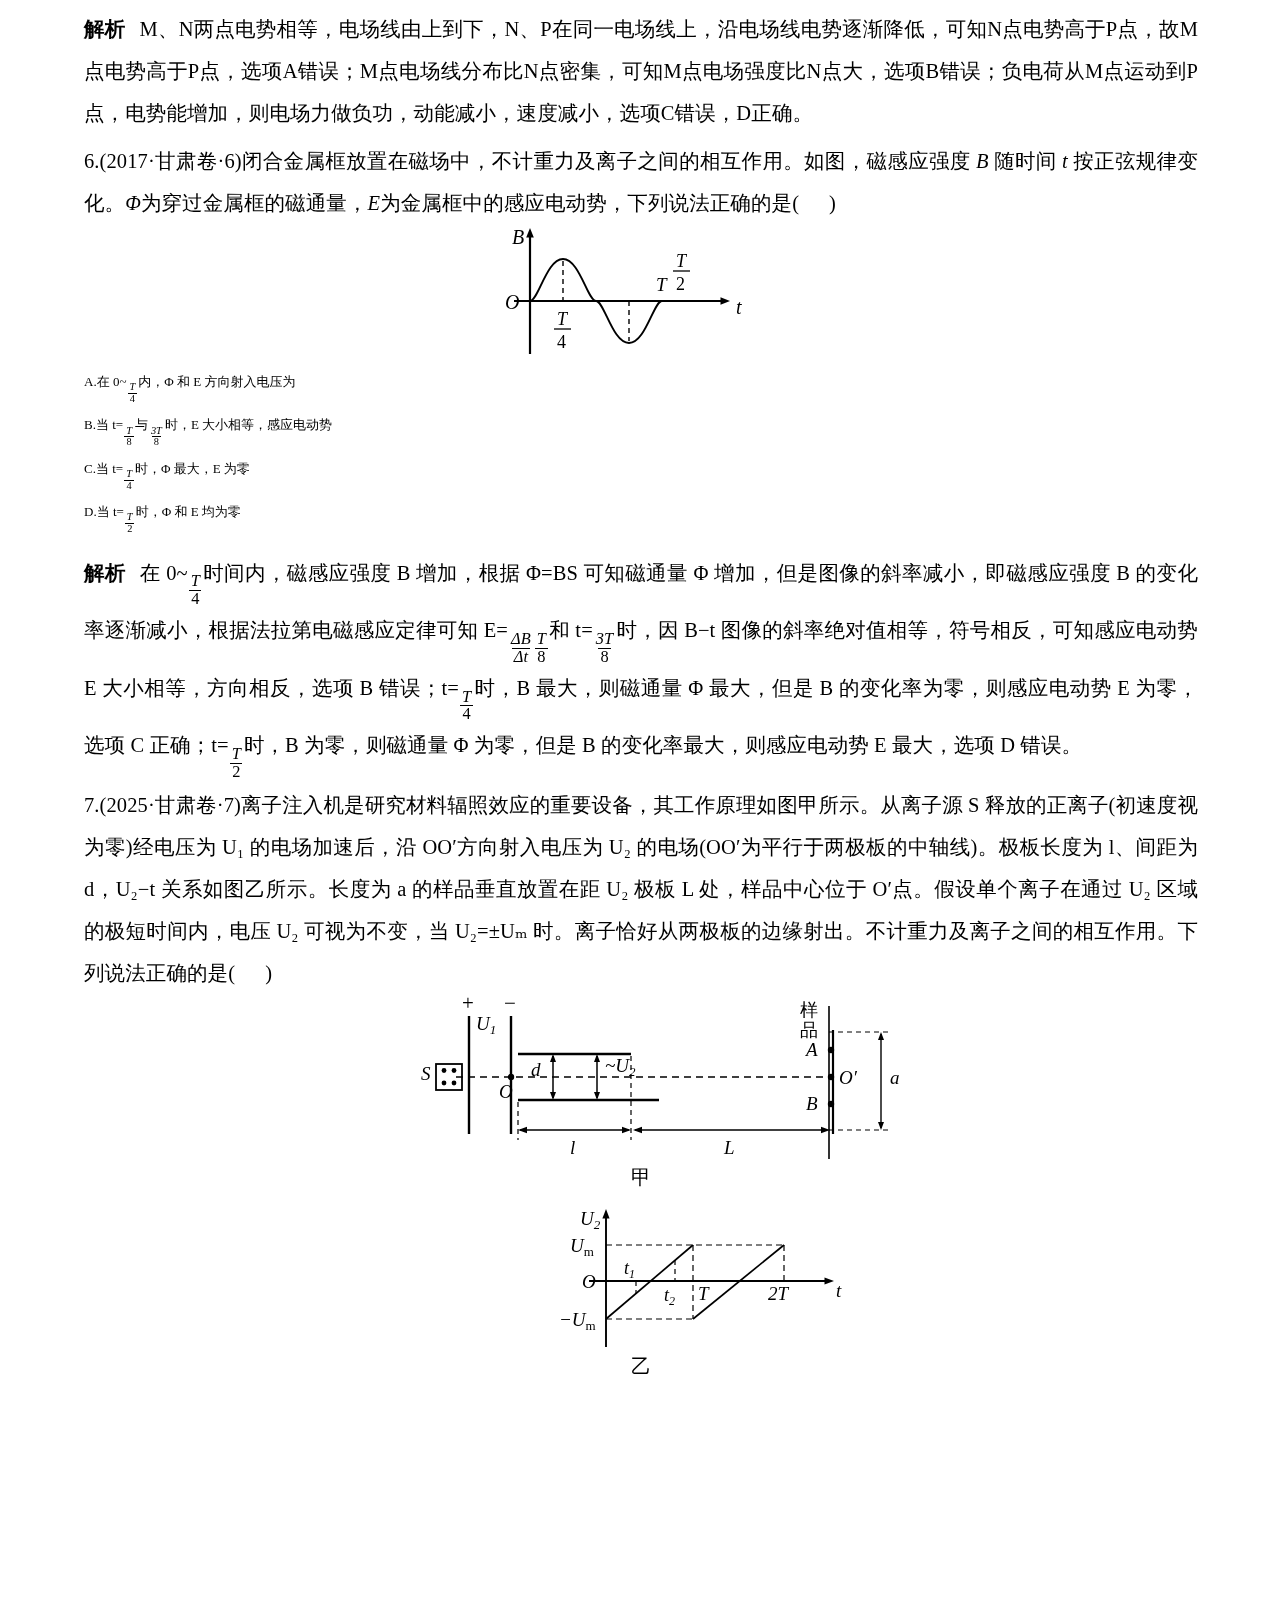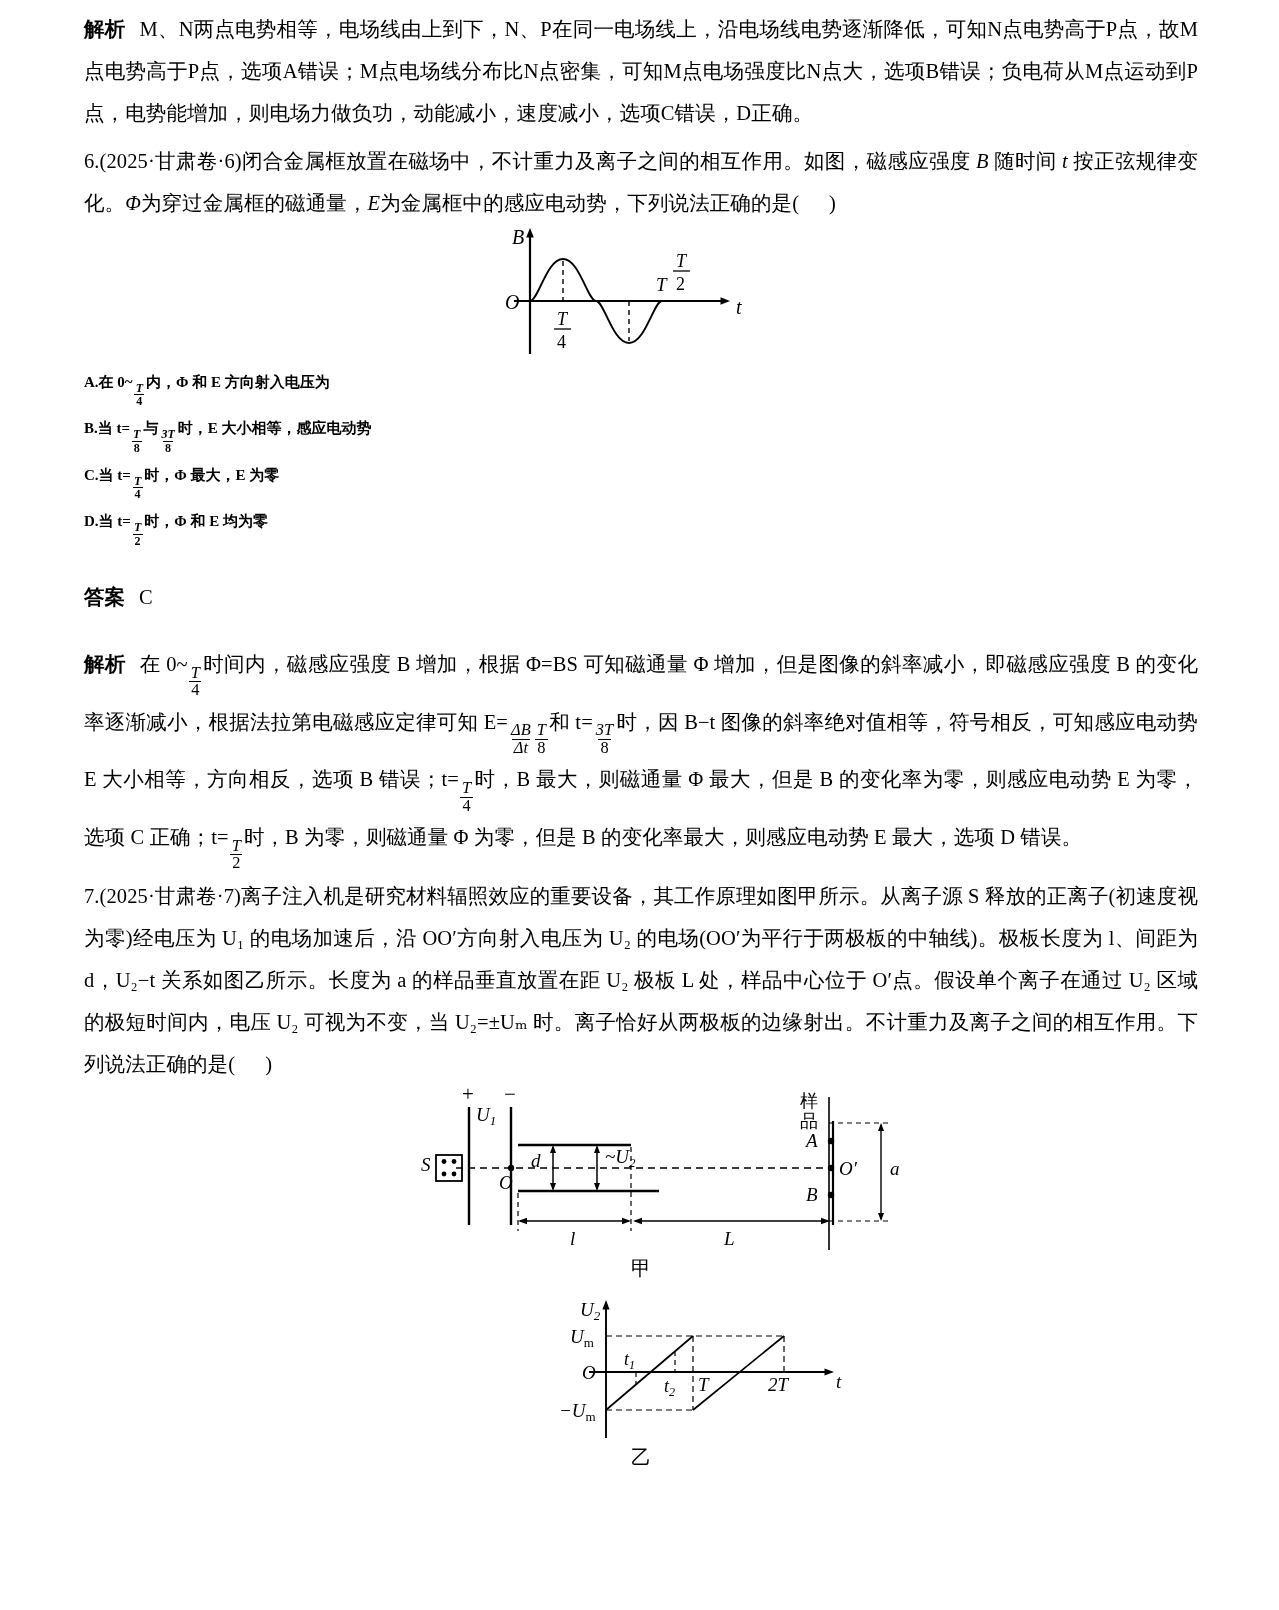--- a/index.html
+++ b/index.html
@@ -45,25 +45,24 @@
     margin-right: 14px;
   }
   .mi {              
     font-style: italic;
     font-family: "Liberation Serif", serif;
   }
   .mu {              
     font-family: "Liberation Serif", serif;
   }
   .opt {
-    font-size: 15px;
+    font-size: 13px;
     line-height: 40px;
     margin: 0;
     white-space: nowrap;
-    font-weight: bold;
   }
   .ans-row {
     font-size: 20.5px;
     line-height: 38px;
   }
 
   
   .frac {
     display: inline-flex;
     flex-direction: column;
@@ -108,21 +107,21 @@
 <div class="page">
   <div class="content">
 
     <p class="para">
       <span class="lbl">解析</span><span>M、N两点电势相等，电场线由上到下，N、P在同一电场线上，沿电场线电势逐渐降低，可知N点电势高于P点，故M点电势高于P点，选项A错误；M点电场线分布比N点密集，可知M点电场强度比N点大，选项B错误；负电荷从M点运动到P点，电势能增加，则电场力做负功，动能减小，速度减小，选项C错误，D正确。</span>
     </p>
 
     <div class="sp-6"></div>
 
     <p class="para">
-      <span>6.</span><span>(2025·甘肃卷·6)</span><span>闭合金属框放置在磁场中，不计重力及离子之间的相互作用。如图，磁感应强度</span> <span class="mi">B</span> <span>随时间</span> <span class="mi">t</span> <span>按正弦规律变化。</span><span class="mi">Φ</span><span>为穿过金属框的磁通量，</span><span class="mi">E</span><span>为金属框中的感应电动势，下列说法正确的是(</span><span style="display:inline-block;width:30px"></span><span>)</span>
+      <span>6.</span><span>(2017·甘肃卷·6)</span><span>闭合金属框放置在磁场中，不计重力及离子之间的相互作用。如图，磁感应强度</span> <span class="mi">B</span> <span>随时间</span> <span class="mi">t</span> <span>按正弦规律变化。</span><span class="mi">Φ</span><span>为穿过金属框的磁通量，</span><span class="mi">E</span><span>为金属框中的感应电动势，下列说法正确的是(</span><span style="display:inline-block;width:30px"></span><span>)</span>
     </p>
 
     <div class="fig" style="height:132px;">
       <svg width="1114" height="132" viewBox="0 0 1114 132">
 
         <line x1="446" y1="10" x2="446" y2="130" stroke="#000" stroke-width="2.2"></line>
         <polygon points="446,4 442.2,13.5 449.8,13.5" fill="#000"></polygon>
 
         <line x1="430" y1="77" x2="638" y2="77" stroke="#000" stroke-width="2.2"></line>
         <polygon points="646,77 636.5,73.3 636.5,80.7" fill="#000"></polygon>
@@ -173,23 +172,20 @@
     </p>
     <p class="opt">
       <span>D.</span><span>当 t=</span><span class="frac">
           <span class="num mi">T</span>
           <span class="den">2</span>
         </span><span>时，Φ 和 E 均为零</span>
     </p>
 
     <div class="sp-10"></div>
 
-    <p class="ans-row">
-      <span class="lbl">答案</span><span class="mu">C</span>
-    </p>
 
     <div class="sp-6"></div>
 
     <p class="para">
       <span class="lbl">解析</span><span>在 0~</span><span class="frac">
           <span class="num mi">T</span>
           <span class="den">4</span>
         </span><span>时间内，磁感应强度 B 增加，根据 Φ=BS 可知磁通量 Φ 增加，但是图像的斜率减小，即磁感应强度 B 的变化率逐渐减小，根据法拉第电磁感应定律可知 E=</span><span class="frac">
           <span class="num mi">ΔB</span>
           <span class="den mi">Δt</span>

